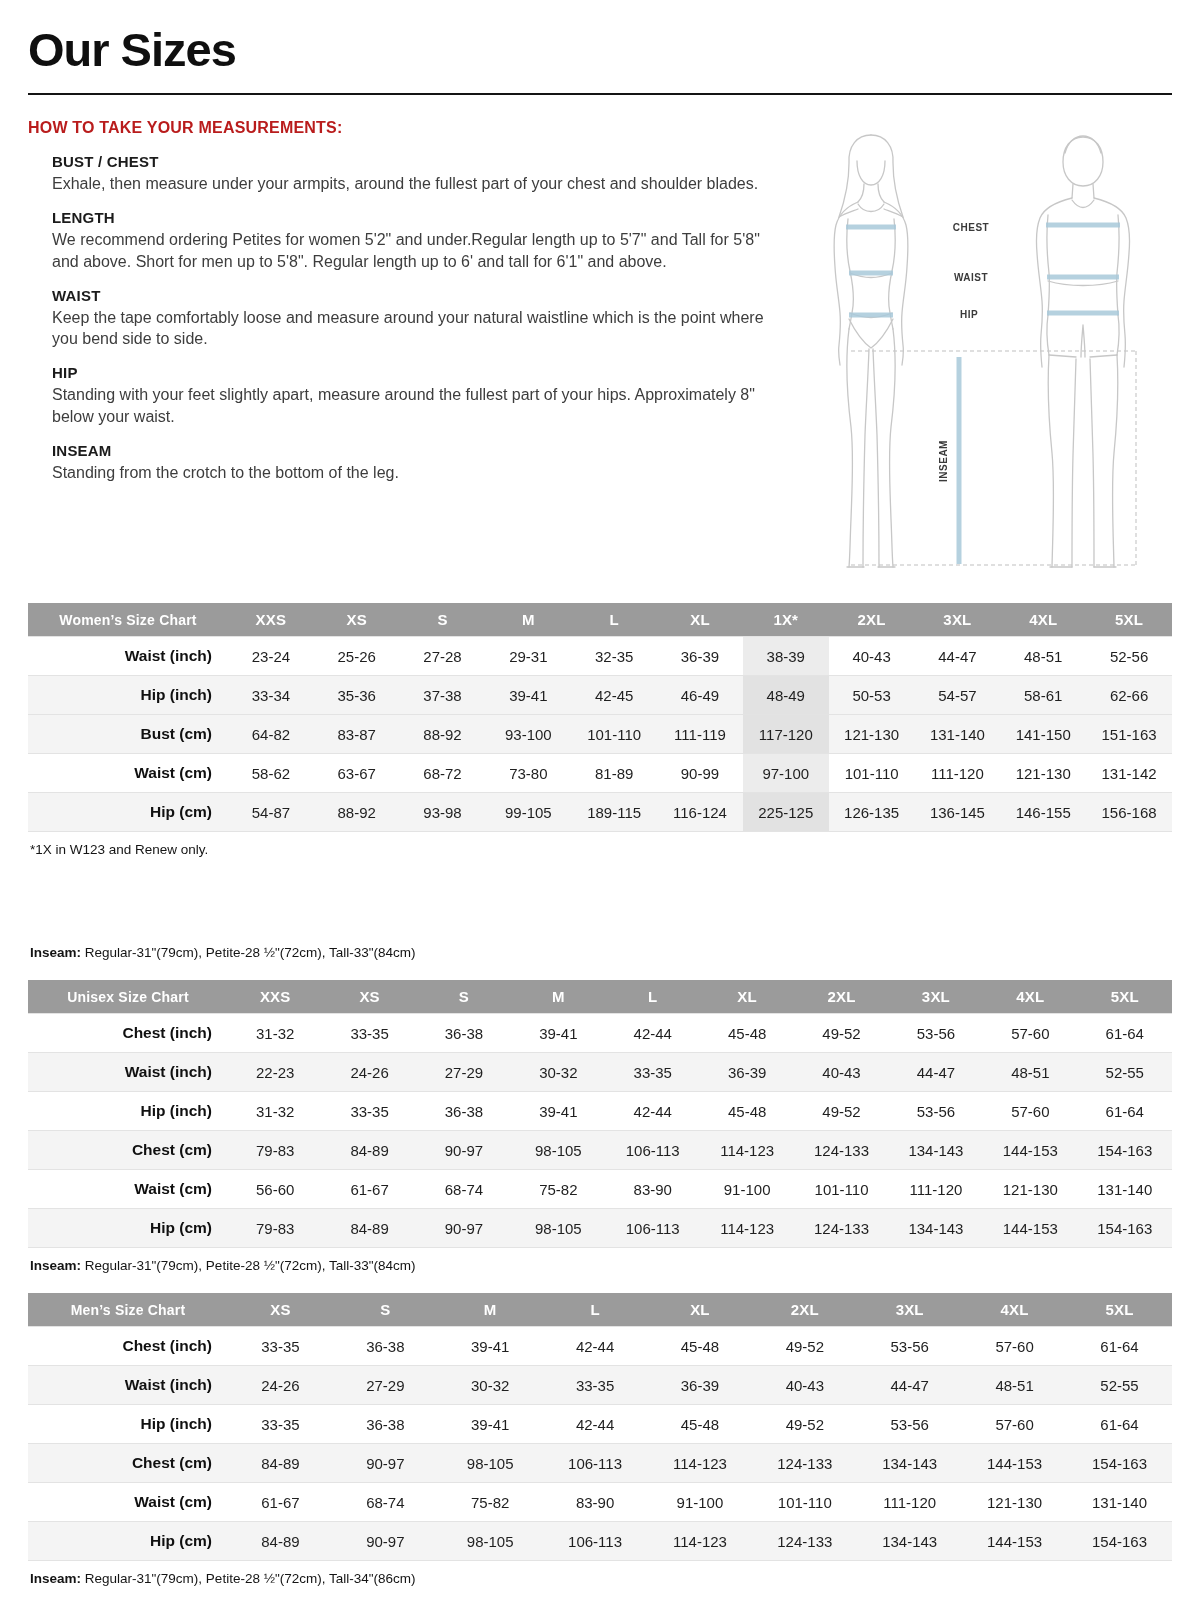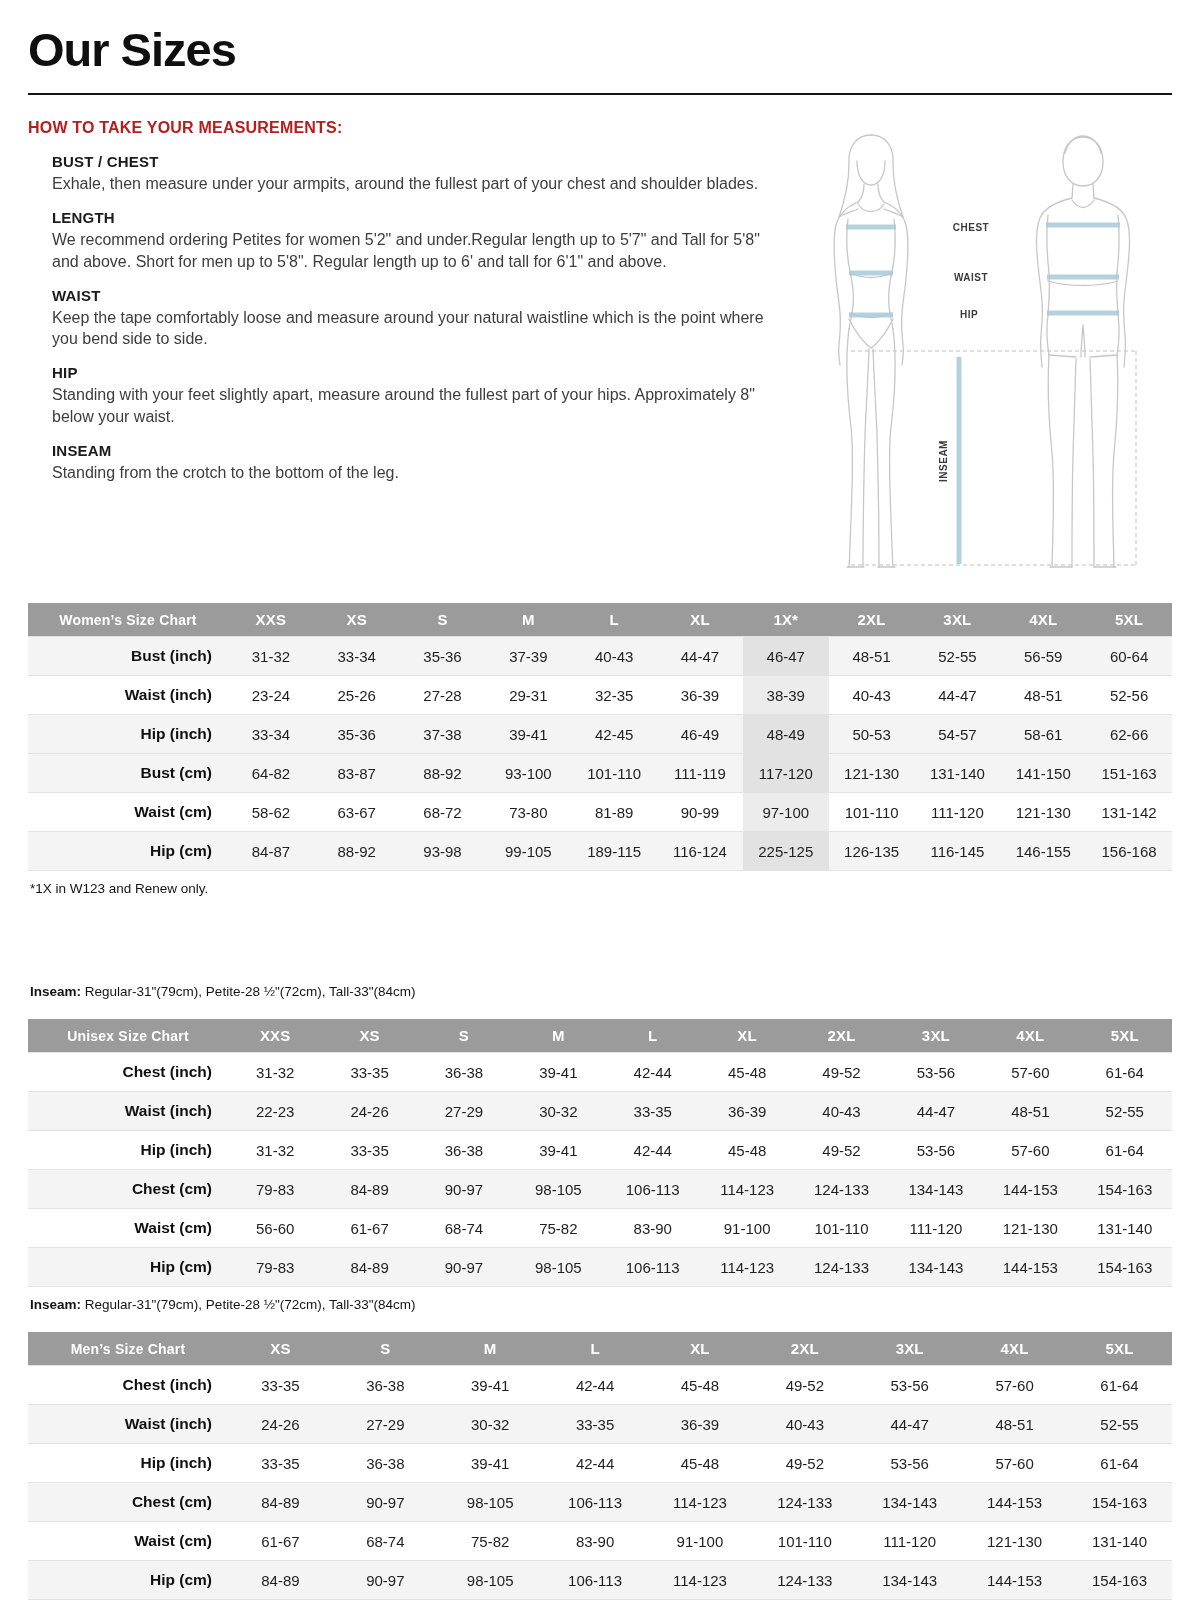--- a/index.html
+++ b/index.html
@@ -169,34 +169,20 @@
                 <th>L</th>
                 <th>XL</th>
                 <th>1X*</th>
                 <th>2XL</th>
                 <th>3XL</th>
                 <th>4XL</th>
                 <th>5XL</th>
               </tr>
             </thead>
             <tbody>
-              <tr class="rg">
-                <td class="row-label">Bust (inch)</td>
-                <td>31-32</td>
-                <td>33-34</td>
-                <td>35-36</td>
-                <td>37-39</td>
-                <td>40-43</td>
-                <td>44-47</td>
-                <td class="hl">46-47</td>
-                <td>48-51</td>
-                <td>52-55</td>
-                <td>56-59</td>
-                <td>60-64</td>
-              </tr>
               <tr class="rw">
                 <td class="row-label">Waist (inch)</td>
                 <td>23-24</td>
                 <td>25-26</td>
                 <td>27-28</td>
                 <td>29-31</td>
                 <td>32-35</td>
                 <td>36-39</td>
                 <td class="hl">38-39</td>
                 <td>40-43</td>
@@ -241,29 +227,29 @@
                 <td>81-89</td>
                 <td>90-99</td>
                 <td class="hl">97-100</td>
                 <td>101-110</td>
                 <td>111-120</td>
                 <td>121-130</td>
                 <td>131-142</td>
               </tr>
               <tr class="rg">
                 <td class="row-label">Hip (cm)</td>
-                <td>84-87</td>
+                <td>54-87</td>
                 <td>88-92</td>
                 <td>93-98</td>
                 <td>99-105</td>
                 <td>189-115</td>
                 <td>116-124</td>
                 <td class="hl">225-125</td>
                 <td>126-135</td>
-                <td>116-145</td>
+                <td>136-145</td>
                 <td>146-155</td>
                 <td>156-168</td>
               </tr>
             </tbody>
           </table>
         </div>
       <div class="footnote">
         <span class="fn-note">*1X in W123 and Renew only.</span>
         <span class="fn-inseam"><b>Inseam:</b><span> Regular-31"(79cm), Petite-28 ½"(72cm), Tall-33"(84cm)</span></span>
       </div>

